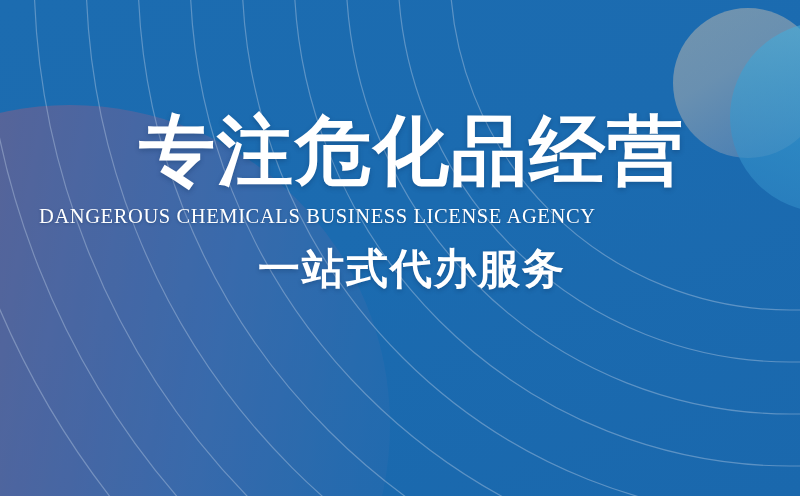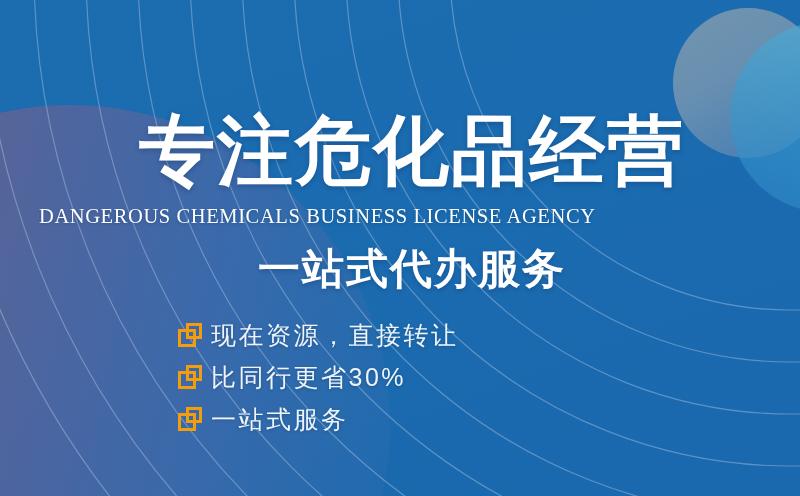--- a/index.html
+++ b/index.html
@@ -133,41 +133,14 @@
   </svg>
 
   <div class="content">
 
     <div class="headline">专注危化品经营</div>
 
     <div class="subline-en">DANGEROUS CHEMICALS BUSINESS LICENSE AGENCY</div>
 
     <div class="subline-cn">一站式代办服务</div>
 
-    <div class="bullets">
-
-      <div class="bullet">
-        <span class="bullet-icon">
-          <span class="sq sq-tr"></span>
-            <span class="sq sq-bl"></span>
-        </span>
-        <span class="bullet-text">现在资源，直接转让</span>
-      </div>
-
-      <div class="bullet">
-        <span class="bullet-icon">
-          <span class="sq sq-tr"></span>
-            <span class="sq sq-bl"></span>
-        </span>
-        <span class="bullet-text">比同行更省30%</span>
-      </div>
-
-      <div class="bullet">
-        <span class="bullet-icon">
-          <span class="sq sq-tr"></span>
-            <span class="sq sq-bl"></span>
-        </span>
-        <span class="bullet-text">一站式服务</span>
-      </div>
-
-    </div>
   </div>
 </div>
 
 </body></html>

